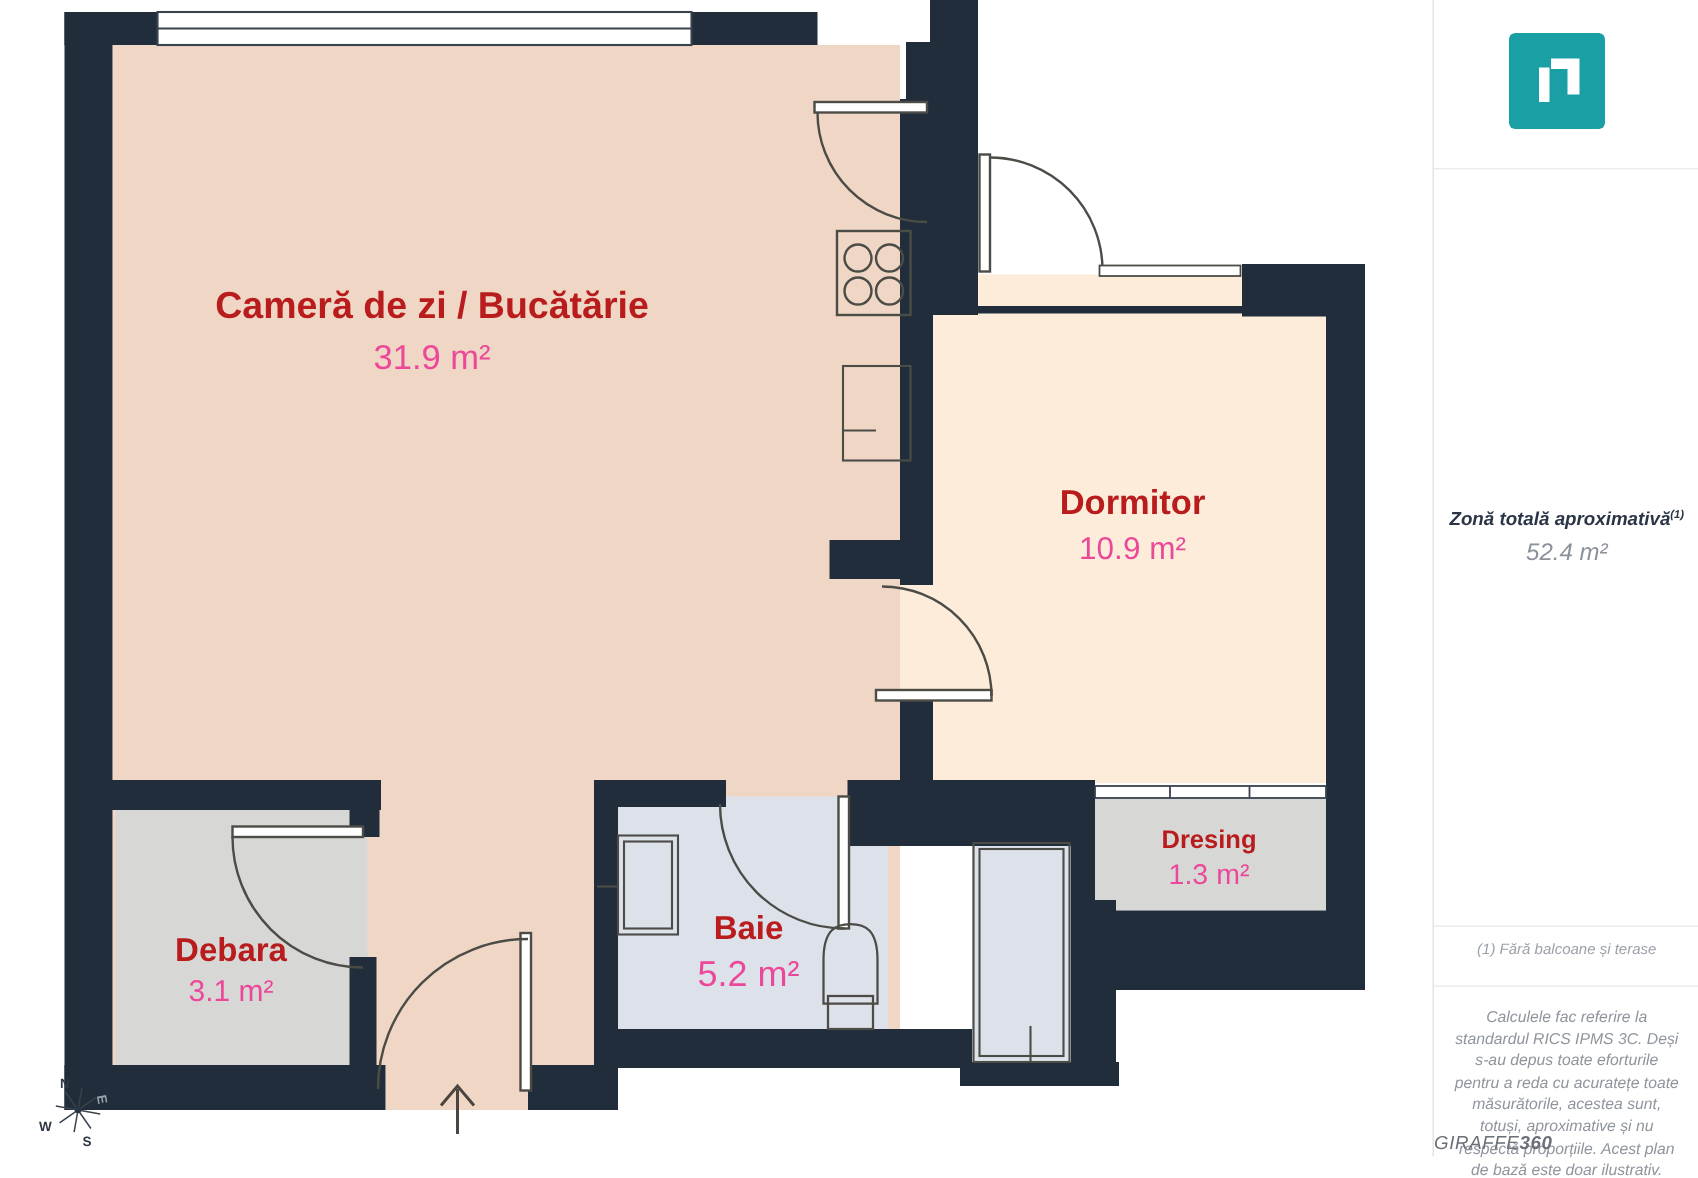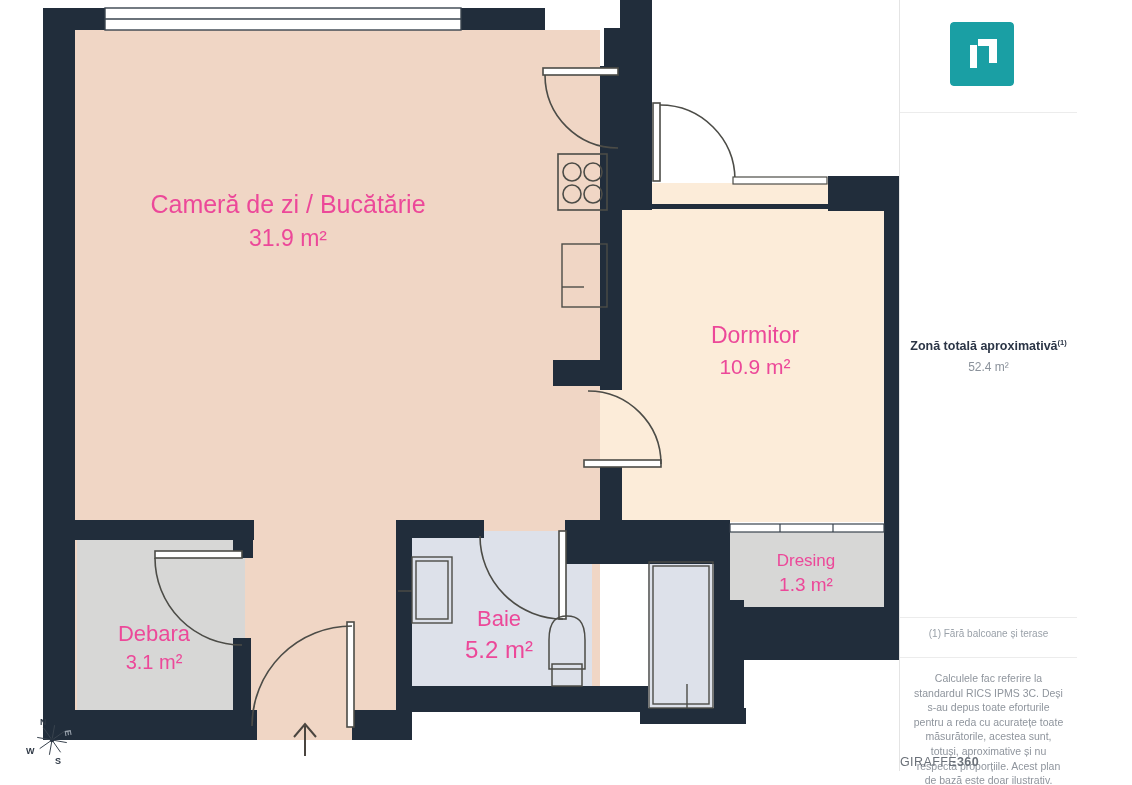--- a/index.html
+++ b/index.html
@@ -2,34 +2,34 @@
 <html><head>
 <meta charset="utf-8">
 <style>
   html,body{margin:0;padding:0;background:#fff;}
   #stage{position:relative;width:1132px;height:785px;background:#fff;overflow:hidden;
          font-family:"Liberation Sans","DejaVu Sans",sans-serif;}
   .abs{position:absolute;}
   .fill{position:absolute;}
   .wall{position:absolute;background:#212d3b;}
   .room-label{position:absolute;transform:translate(-50%,-50%);text-align:center;white-space:nowrap;}
-  .room-name{color:#ec4899;font-weight:400;}
+  .room-name{color:#b91c1c;font-weight:700;}
   .room-area{color:#ec4899;}
   svg.overlay{position:absolute;left:0;top:0;z-index:30;}
   .lbl{z-index:40;}
   
-  #sidebar{position:absolute;left:899px;top:0;width:177px;height:771px;background:#fff;
-           border-left:1px solid #e4e4e4;z-index:50;}
+  #sidebar{position:absolute;left:955px;top:0;width:177px;height:771px;background:#fff;
+           border-left:1px solid #e4e4e4;z-index:50;font-style:italic;}
   .sb-div{position:absolute;left:0;width:177px;height:0;border-top:1px solid #ececec;}
   #logo{position:absolute;left:50px;top:22px;width:64px;height:64px;border-radius:4px;}
   .sb-title{position:absolute;left:0;top:338px;width:177px;text-align:center;
             font-size:12.5px;font-weight:700;color:#2b3546;}
   .sb-title .sup{font-size:7.5px;vertical-align:super;}
   .sb-value{position:absolute;left:0;top:360px;width:177px;text-align:center;
-            font-size:12px;color:#8b929b;}
+            font-size:16px;color:#8b929b;}
   .sb-foot{position:absolute;left:0;top:628px;width:177px;text-align:center;
            font-size:10px;color:#9aa1a9;}
   .sb-para{position:absolute;left:13px;top:671px;width:151px;text-align:center;
            font-size:10.5px;line-height:14.6px;color:#8f959d;}
   .sb-brand{position:absolute;left:0;top:755px;width:177px;text-align:left;
             font-size:12.5px;color:#6a7078;letter-spacing:.4px;}
   .sb-brand b{font-weight:700;}
   
   .cmp{position:absolute;font-size:9px;font-weight:700;color:#2e3845;z-index:35;}
 </style>

